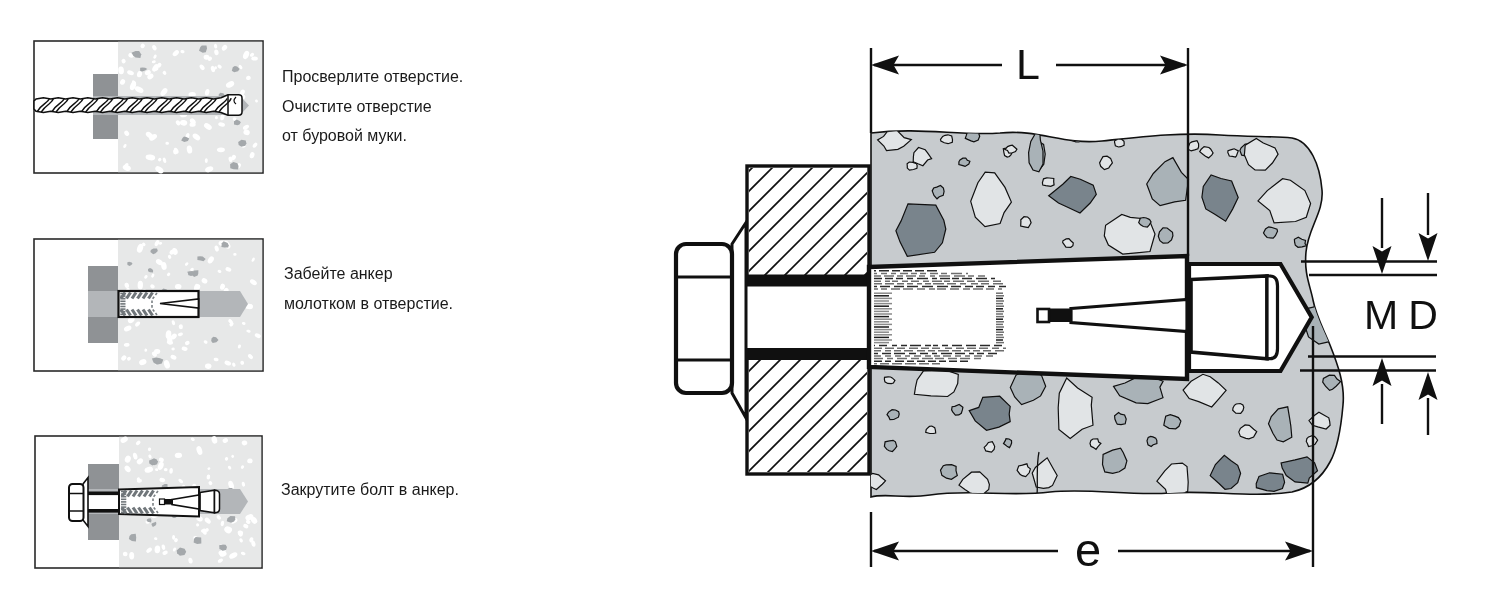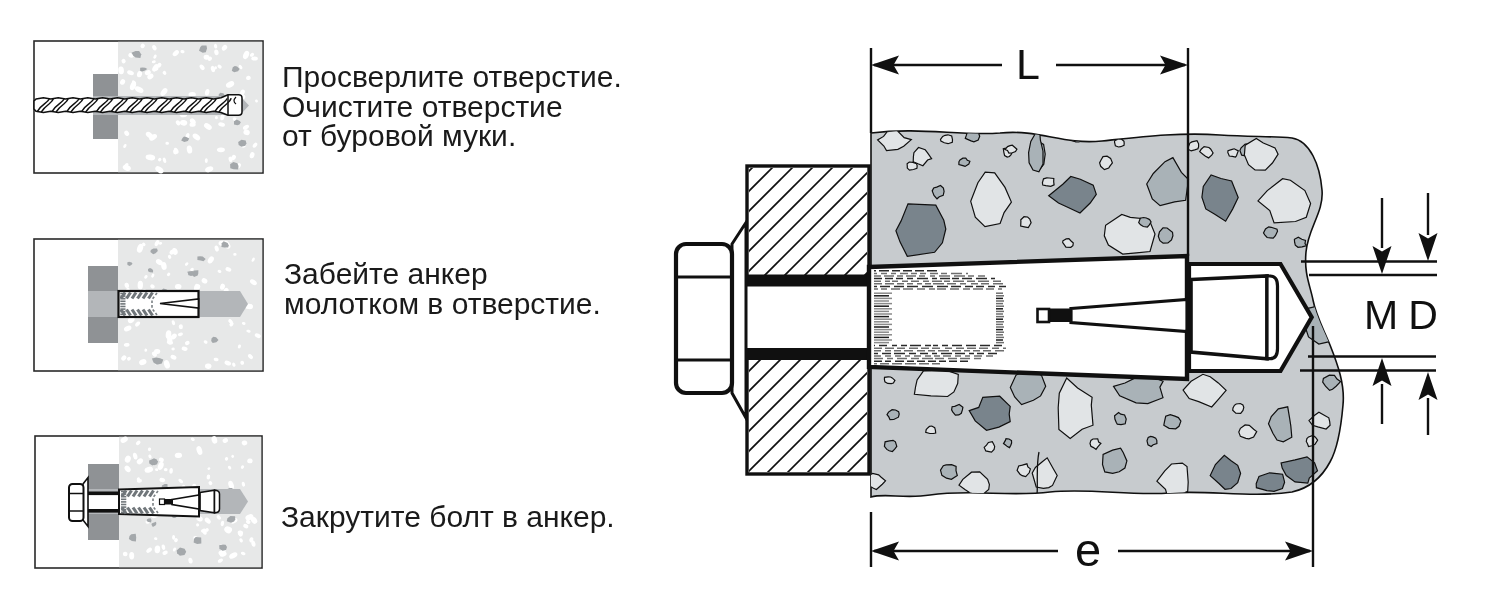--- a/index.html
+++ b/index.html
@@ -1,16 +1,16 @@
 <!DOCTYPE html>
 <html><head><meta charset="utf-8">
 <style>
 html,body{margin:0;padding:0;width:1500px;height:600px;background:#ffffff;overflow:hidden}
 body{font-family:"Liberation Sans",sans-serif;color:#1a1a1a}
-.txt{position:absolute;font-size:30px;line-height:29.6px;white-space:nowrap}
+.txt{position:absolute;font-size:16px;line-height:29.6px;white-space:nowrap}
 svg text{font-family:"Liberation Sans",sans-serif}
 </style></head>
 <body>
 <svg width="1500" height="600" viewBox="0 0 1500 600" style="position:absolute;left:0;top:0">
 <rect x="34" y="41" width="229" height="132" fill="#ffffff" stroke="#2a2a2a" stroke-width="1.6"></rect>
     <rect x="118" y="41.8" width="144.2" height="130.4" fill="#e7e8e8"></rect>
     <ellipse cx="183.4" cy="114.5" rx="2.8" ry="3.8" transform="rotate(91 183.4 114.5)" fill="#ffffff"></ellipse>
     <ellipse cx="202.1" cy="67.3" rx="2.1" ry="3.1" transform="rotate(143 202.1 67.3)" fill="#ffffff"></ellipse>
     <ellipse cx="134.0" cy="82.2" rx="1.4" ry="2.3" transform="rotate(125 134.0 82.2)" fill="#ffffff"></ellipse>
     <ellipse cx="126.8" cy="167.8" rx="2.8" ry="4.2" transform="rotate(111 126.8 167.8)" fill="#ffffff"></ellipse>
@@ -591,13 +591,13 @@
     <path d="M1428,261 L1418.5,233 L1428,238.5 L1437.5,233 Z" fill="#101010"></path>
     <line x1="1382" y1="384" x2="1382" y2="424" stroke="#101010" stroke-width="2.4"></line>
     <path d="M1382,358 L1372.5,386 L1382,380.5 L1391.5,386 Z" fill="#101010"></path>
     <line x1="1428" y1="398" x2="1428" y2="435" stroke="#101010" stroke-width="2.4"></line>
     <path d="M1428,372 L1418.5,400 L1428,394.5 L1437.5,400 Z" fill="#101010"></path>
     <text x="1381" y="329" font-size="41" text-anchor="middle" fill="#101010">M</text>
     <text x="1423" y="329" font-size="41" text-anchor="middle" fill="#101010">D</text>
 </svg>
 <div class="txt" style="left:282px;top:62px">Просверлите отверстие.<br>Очистите отверстие<br>от буровой муки.</div>
 <div class="txt" style="left:284px;top:259px">Забейте анкер<br>молотком в отверстие.</div>
-<div class="txt" style="left:281px;top:502px">Закрутите болт в анкер.</div>
+<div class="txt" style="left:281px;top:475px">Закрутите болт в анкер.</div>
 
 </body></html>

